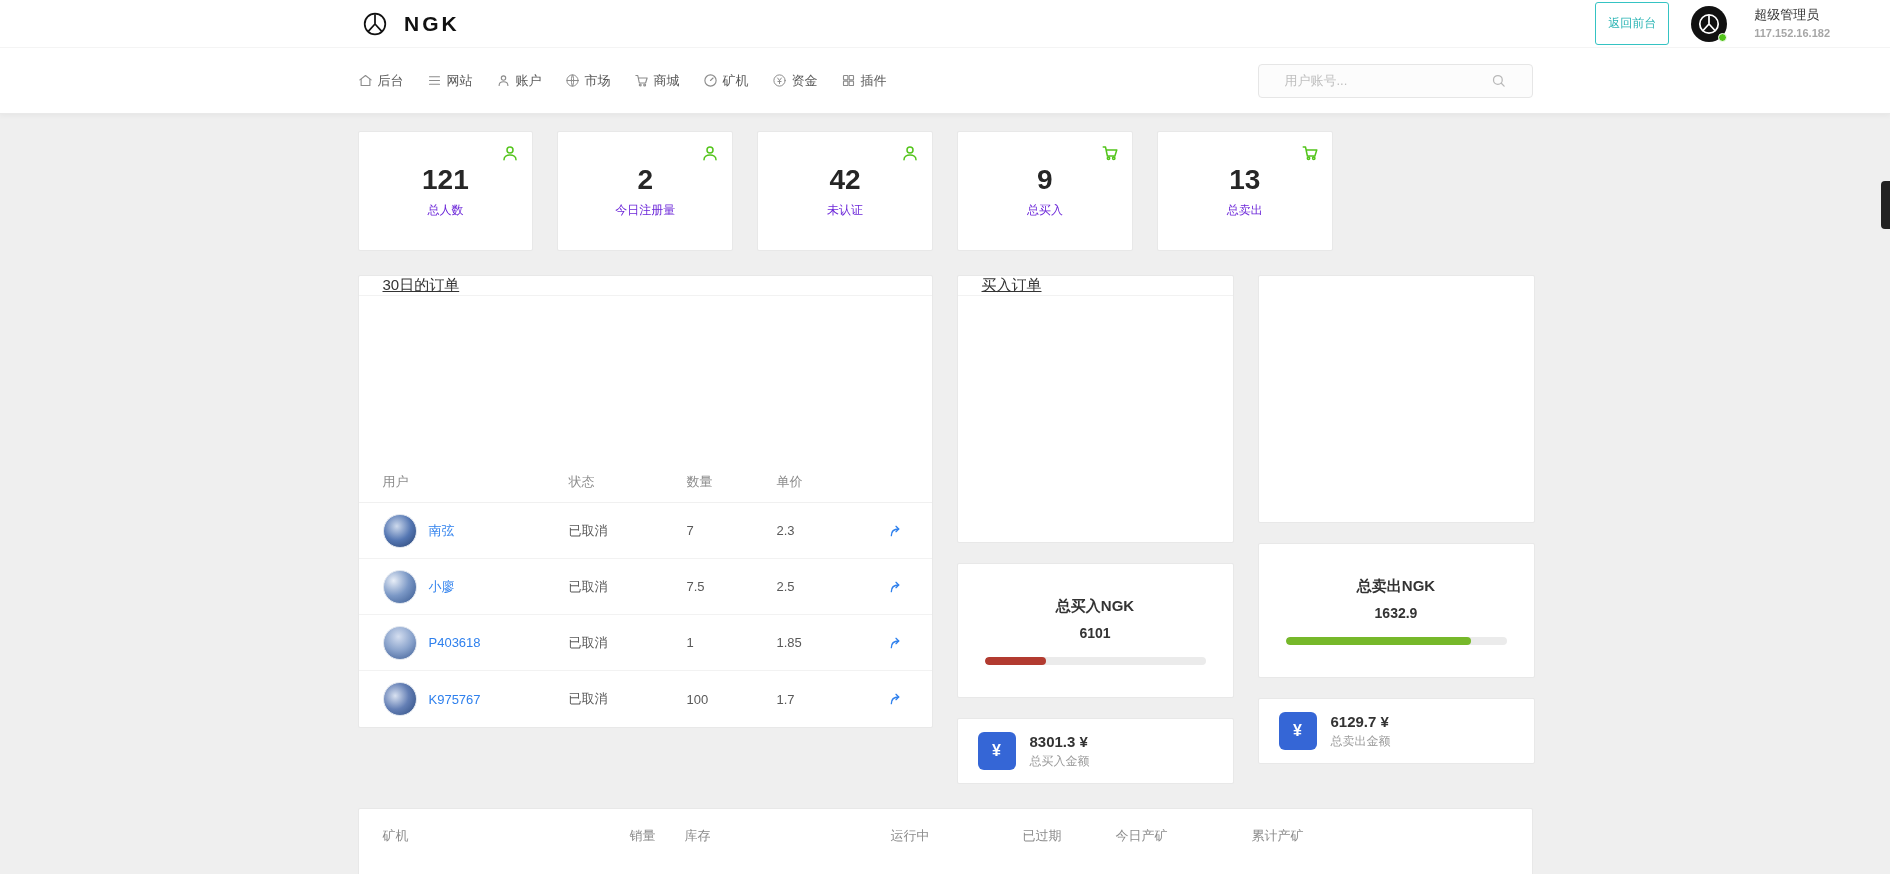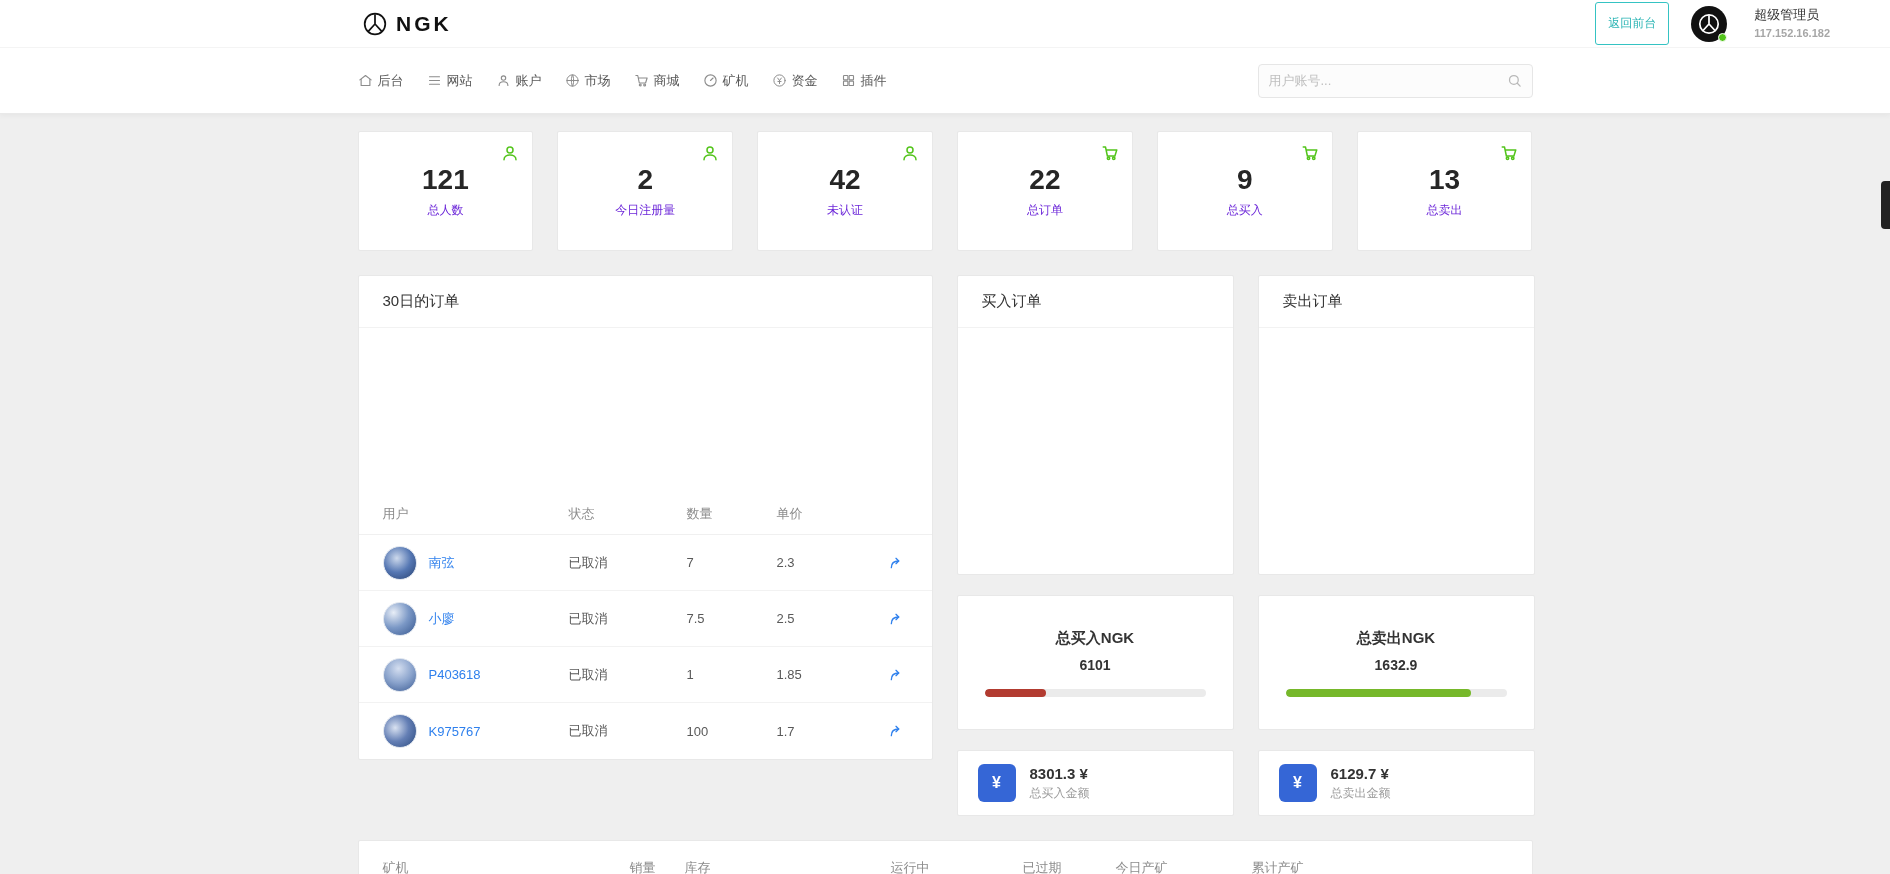--- a/index.html
+++ b/index.html
@@ -8,21 +8,21 @@
     font-family: "Liberation Sans", "DejaVu Sans", sans-serif;
     background: #efefef;
     color: #333;
   }
   
   .top-header {
     height: 48px; background: #fff; display: flex; align-items: center;
     justify-content: space-between; padding: 0 60px 0 362px;
     border-bottom: 1px solid #f5f5f5;
   }
-  .logo { display: flex; align-items: center; gap: 8px; }
+  .logo { display: flex; align-items: center; gap: 16px; }
   .logo-text { font-size: 21px; font-weight: 800; letter-spacing: 3px; color: #111; }
   .header-right { display: flex; align-items: center; gap: 22px; }
   .back-btn {
     background: #fff; border: 1px solid #35c3c3; color: #2cb5b5;
     font-size: 12px; padding: 12px 12px; border-radius: 3px; cursor: pointer;
     font-family: inherit;
   }
   .admin-cluster { display: flex; align-items: flex-start; gap: 27px; }
   .admin-avatar {
     width: 36px; height: 36px; border-radius: 50%; background: #111;
@@ -43,21 +43,21 @@
     width: 1175px; margin: 0 auto; height: 100%;
     display: flex; align-items: center; justify-content: space-between;
   }
   .nav-items { display: flex; align-items: center; }
   .nav-item {
     display: flex; align-items: center; gap: 5px; margin-right: 23px;
     font-size: 13px; color: #595959; cursor: pointer; text-decoration: none;
   }
   .search-box {
     width: 275px; height: 34px; background: #fcfcfc; border: 1px solid #e6e6e6;
-    border-radius: 4px; display: flex; align-items: center; padding: 0 10px;
+    border-radius: 4px; display: flex; align-items: center; padding: 0 26px;
   }
   .search-box input {
     flex: 1; border: none; outline: none; background: transparent;
     font-size: 13px; color: #555; font-family: inherit;
   }
   .search-box input::placeholder { color: #bfbfbf; }
   
   .container { width: 1175px; margin: 0 auto; padding-top: 17px; }
   .stats-row { display: grid; grid-template-columns: repeat(6, 1fr); gap: 24px; }
   .stat-card {
@@ -67,22 +67,23 @@
   }
   .stat-icon { position: absolute; top: 12px; right: 13px; line-height: 0; }
   .stat-value { font-size: 28px; font-weight: 600; color: #262626; }
   .stat-label { font-size: 12px; color: #6d28d9; margin-top: 6px; }
   .main-grid {
     display: grid; grid-template-columns: 575px 277px 277px; gap: 24px;
     margin-top: 24px; align-items: start;
   }
   .card { background: #fff; border: 1px solid #e8e8e8; border-radius: 2px; }
   .card-title {
-    padding: 16px 24px; font-size: 15px; color: #333;
+    padding: 0 24px; font-size: 15px; color: #333;
     border-bottom: 1px solid #f2f2f2;
+    text-decoration: underline;
   }
   .orders-chart { height: 165px; background: #fff; }
   .thead, .trow {
     display: grid; grid-template-columns: 186px 118px 90px 80px 1fr;
     align-items: center; padding: 0 24px;
   }
   .thead { height: 42px; color: #8c8c8c; font-size: 13px; border-bottom: 1px solid #f0f0f0; }
   .trow { height: 56px; }
   .trow:not(:last-child) { border-bottom: 1px solid #f2f2f2; }
   .user-cell { display: flex; align-items: center; gap: 12px; }
@@ -254,29 +255,20 @@
           </svg></span>
       <div class="stat-value">42</div>
       <div class="stat-label">未认证</div>
     </div>
     <div class="stat-card">
       <span class="stat-icon"><svg width="18" height="18" viewBox="0 0 24 24" fill="none" stroke="#52c41a" stroke-width="2" stroke-linecap="round" stroke-linejoin="round">
             <path d="M3 4h3l2.5 12h10L21 8H7"></path>
             <circle cx="10" cy="19" r="1.6"></circle>
             <circle cx="17" cy="19" r="1.6"></circle>
           </svg></span>
-      <div class="stat-value">22</div>
-      <div class="stat-label">总订单</div>
-    </div>
-    <div class="stat-card">
-      <span class="stat-icon"><svg width="18" height="18" viewBox="0 0 24 24" fill="none" stroke="#52c41a" stroke-width="2" stroke-linecap="round" stroke-linejoin="round">
-            <path d="M3 4h3l2.5 12h10L21 8H7"></path>
-            <circle cx="10" cy="19" r="1.6"></circle>
-            <circle cx="17" cy="19" r="1.6"></circle>
-          </svg></span>
       <div class="stat-value">9</div>
       <div class="stat-label">总买入</div>
     </div>
     <div class="stat-card">
       <span class="stat-icon"><svg width="18" height="18" viewBox="0 0 24 24" fill="none" stroke="#52c41a" stroke-width="2" stroke-linecap="round" stroke-linejoin="round">
             <path d="M3 4h3l2.5 12h10L21 8H7"></path>
             <circle cx="10" cy="19" r="1.6"></circle>
             <circle cx="17" cy="19" r="1.6"></circle>
           </svg></span>
       <div class="stat-value">13</div>
@@ -368,21 +360,20 @@
         <div class="yen-box">¥</div>
         <div>
           <div class="amount-value">8301.3 ¥</div>
           <div class="amount-label">总买入金额</div>
         </div>
       </section>
     </div>
 
     <div class="stack">
       <section class="card">
-        <div class="card-title">卖出订单</div>
         <div class="panel-body"></div>
       </section>
       <section class="card total-card">
         <div class="total-title">总卖出NGK</div>
         <div class="total-value">1632.9</div>
         <div class="bar">
           <div class="bar-fill" style="width: 84%; background-color: rgb(118, 184, 42);"></div>
         </div>
       </section>
       <section class="card amount-card">

